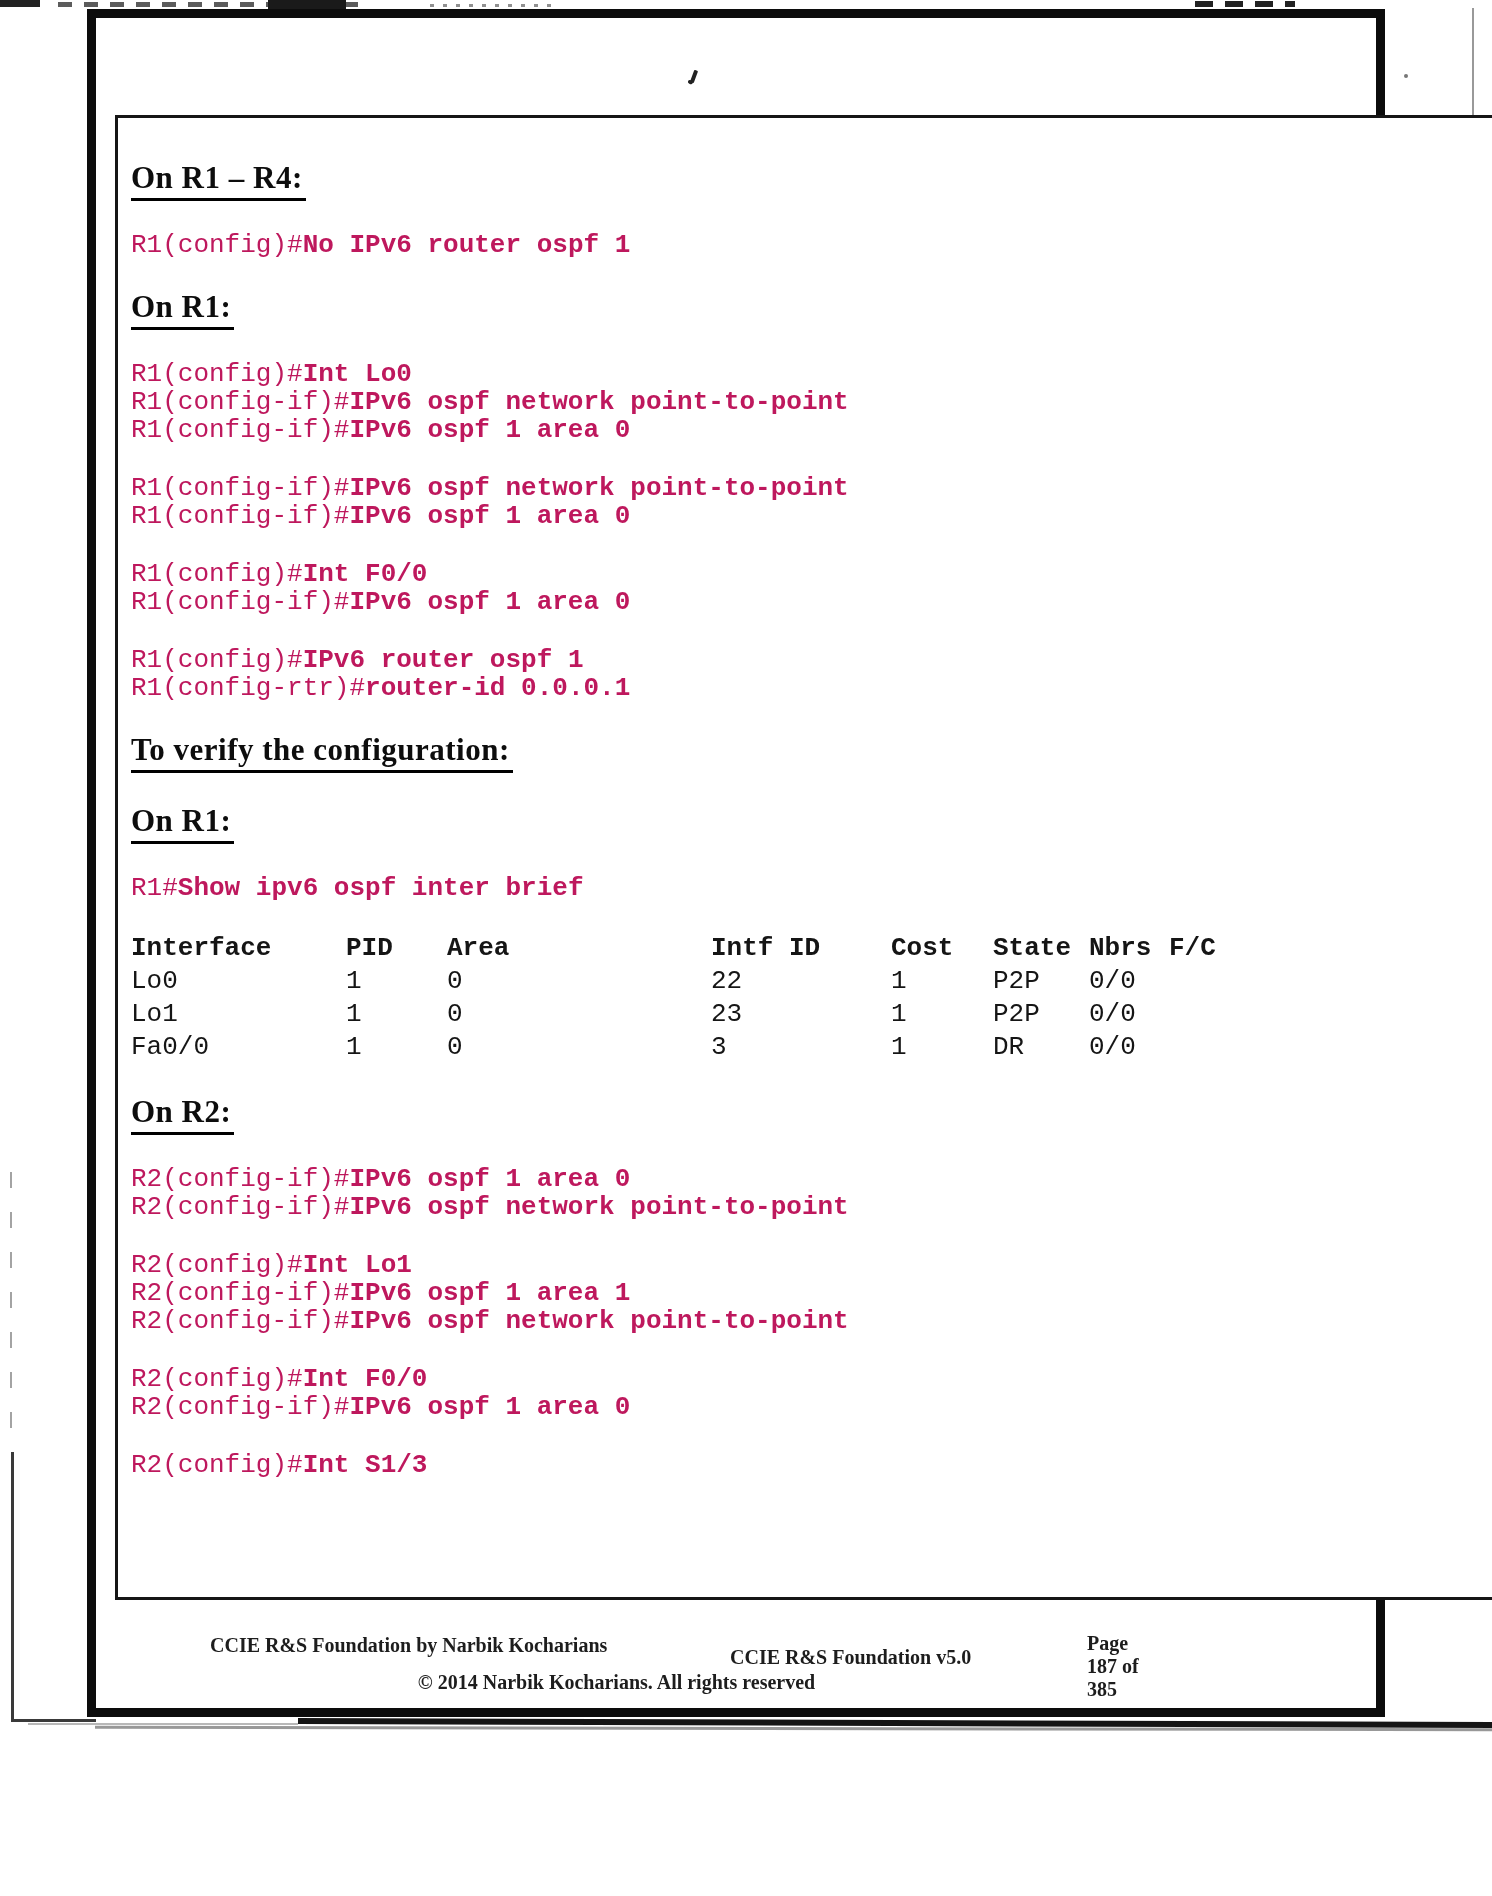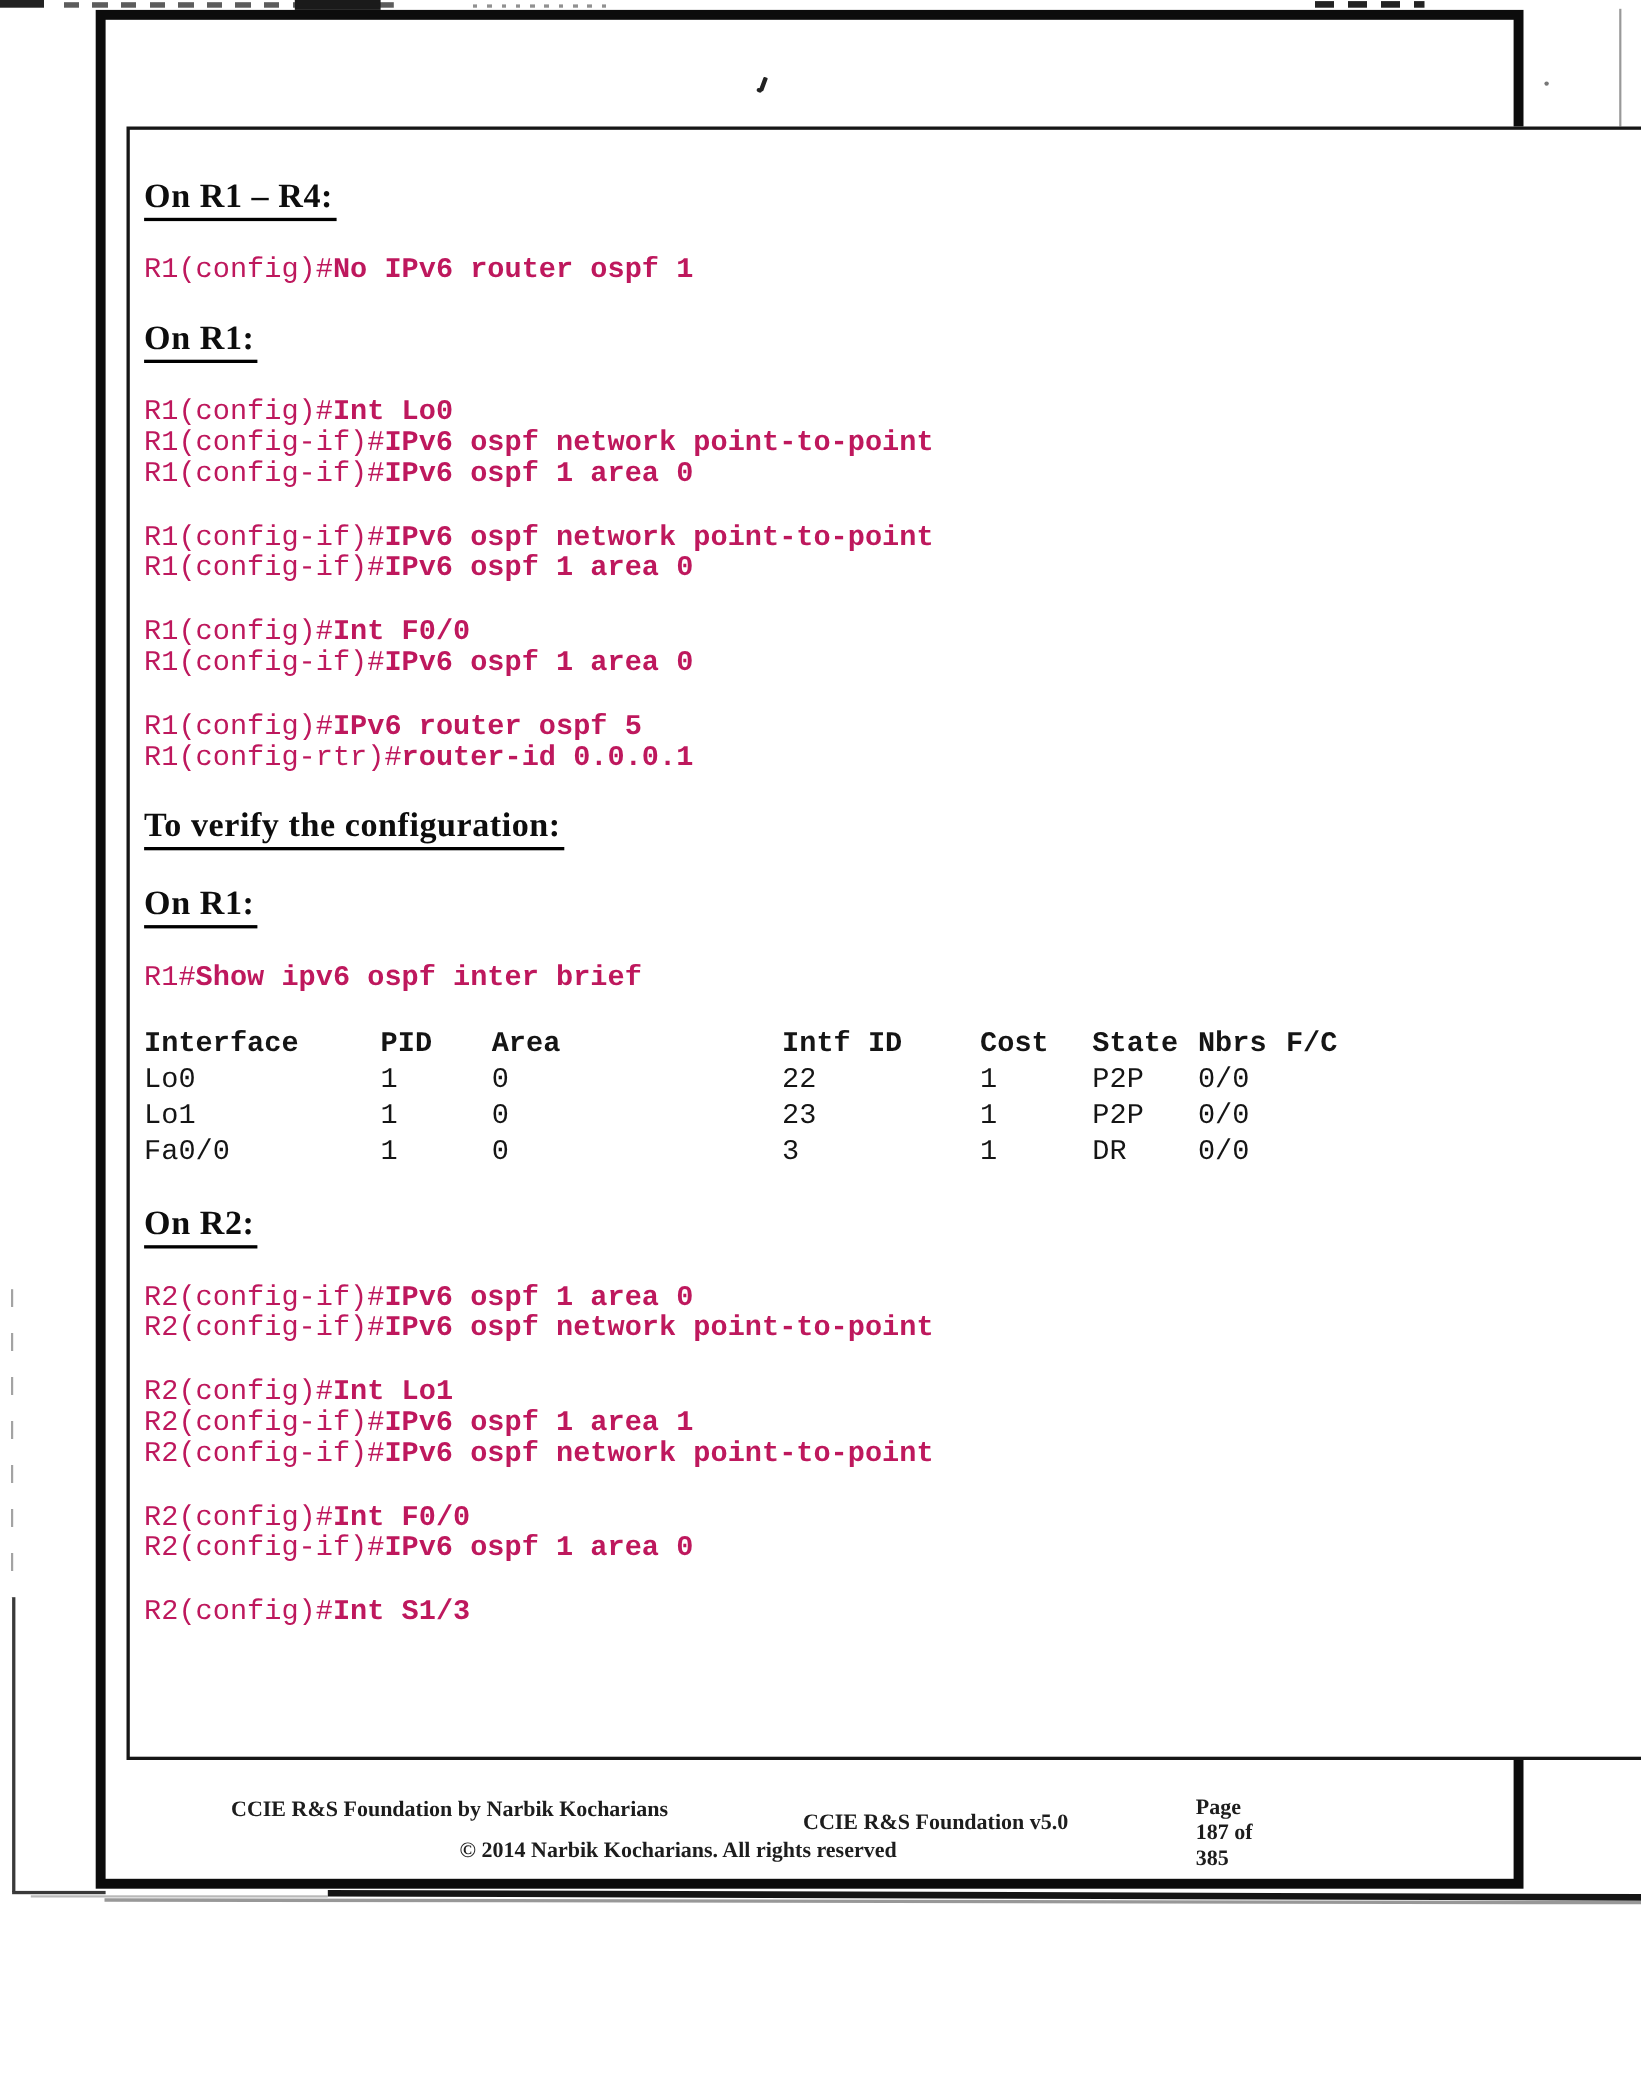--- a/index.html
+++ b/index.html
@@ -111,21 +111,21 @@
         </div>
         <div class="codeblock">
           <div class="codeline"><span class="prompt">R1(config-if)#</span><span class="cmd">IPv6 ospf network point-to-point</span></div>
           <div class="codeline"><span class="prompt">R1(config-if)#</span><span class="cmd">IPv6 ospf 1 area 0</span></div>
         </div>
         <div class="codeblock">
           <div class="codeline"><span class="prompt">R1(config)#</span><span class="cmd">Int F0/0</span></div>
           <div class="codeline"><span class="prompt">R1(config-if)#</span><span class="cmd">IPv6 ospf 1 area 0</span></div>
         </div>
         <div class="codeblock">
-          <div class="codeline"><span class="prompt">R1(config)#</span><span class="cmd">IPv6 router ospf 5</span></div>
+          <div class="codeline"><span class="prompt">R1(config)#</span><span class="cmd">IPv6 router ospf 1</span></div>
           <div class="codeline"><span class="prompt">R1(config-rtr)#</span><span class="cmd">router-id 0.0.0.1</span></div>
         </div>
         <div class="heading"><span>To verify the configuration:</span></div>
         <div class="heading"><span>On R1:</span></div>
         <div class="codeblock">
           <div class="codeline"><span class="prompt">R1#</span><span class="cmd">Show ipv6 ospf inter brief</span></div>
         </div>
         <div class="ostable"><div class="trow head"><span>Interface</span><span>PID</span><span>Area</span><span>Intf ID</span><span>Cost</span><span>State</span><span>Nbrs</span><span>F/C</span></div><div class="trow"><span>Lo0</span><span>1</span><span>0</span><span>22</span><span>1</span><span>P2P</span><span>0/0</span><span></span></div><div class="trow"><span>Lo1</span><span>1</span><span>0</span><span>23</span><span>1</span><span>P2P</span><span>0/0</span><span></span></div><div class="trow"><span>Fa0/0</span><span>1</span><span>0</span><span>3</span><span>1</span><span>DR</span><span>0/0</span><span></span></div></div>
         <div class="heading"><span>On R2:</span></div>
         <div class="codeblock">

